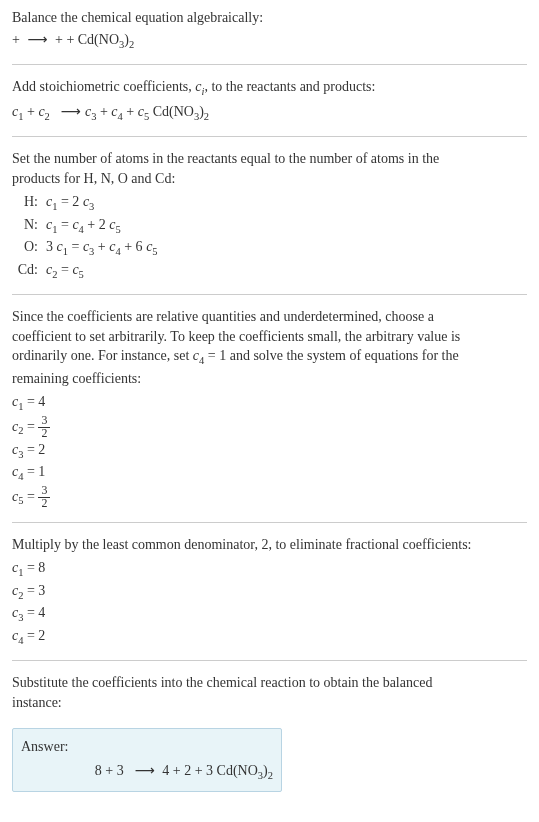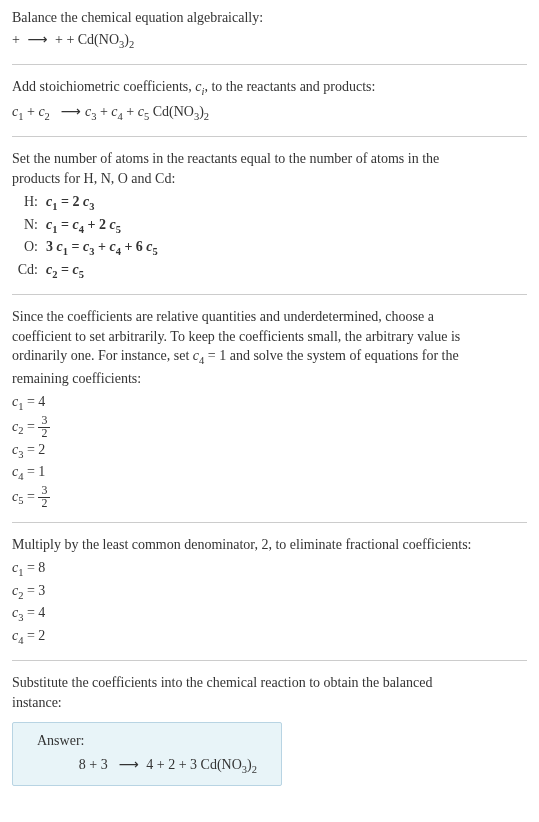--- a/index.html
+++ b/index.html
@@ -46,21 +46,20 @@
     .atom-row {
       display: flex;
     }
     .atom-label {
       width: 30px;
       text-align: right;
       padding-right: 8px;
     }
     .atom-eq {
       flex: 1;
-      font-weight: bold;
     }
     .coef-list {
       margin-top: 4px;
     }
     .frac {
       display: inline-block;
       vertical-align: middle;
       text-align: center;
       line-height: 1;
       font-size: 0.85em;
@@ -70,23 +69,23 @@
       border-bottom: 1px solid #333;
       padding: 0 3px;
     }
     .frac .den {
       display: block;
       padding: 0 3px;
     }
     .answer-box {
       border: 1px solid #b8d4e3;
       background: #e8f4f8;
-      padding: 8px 24px;
+      padding: 8px 8px;
       border-radius: 2px;
-      margin-top: 10px;
+      margin-top: 16px;
       display: inline-block;
       min-width: 270px;
     }
     .answer-label {
       margin-bottom: 4px;
     }
     .answer-content {
       padding-left: 18px;
       text-align: right;
     }

